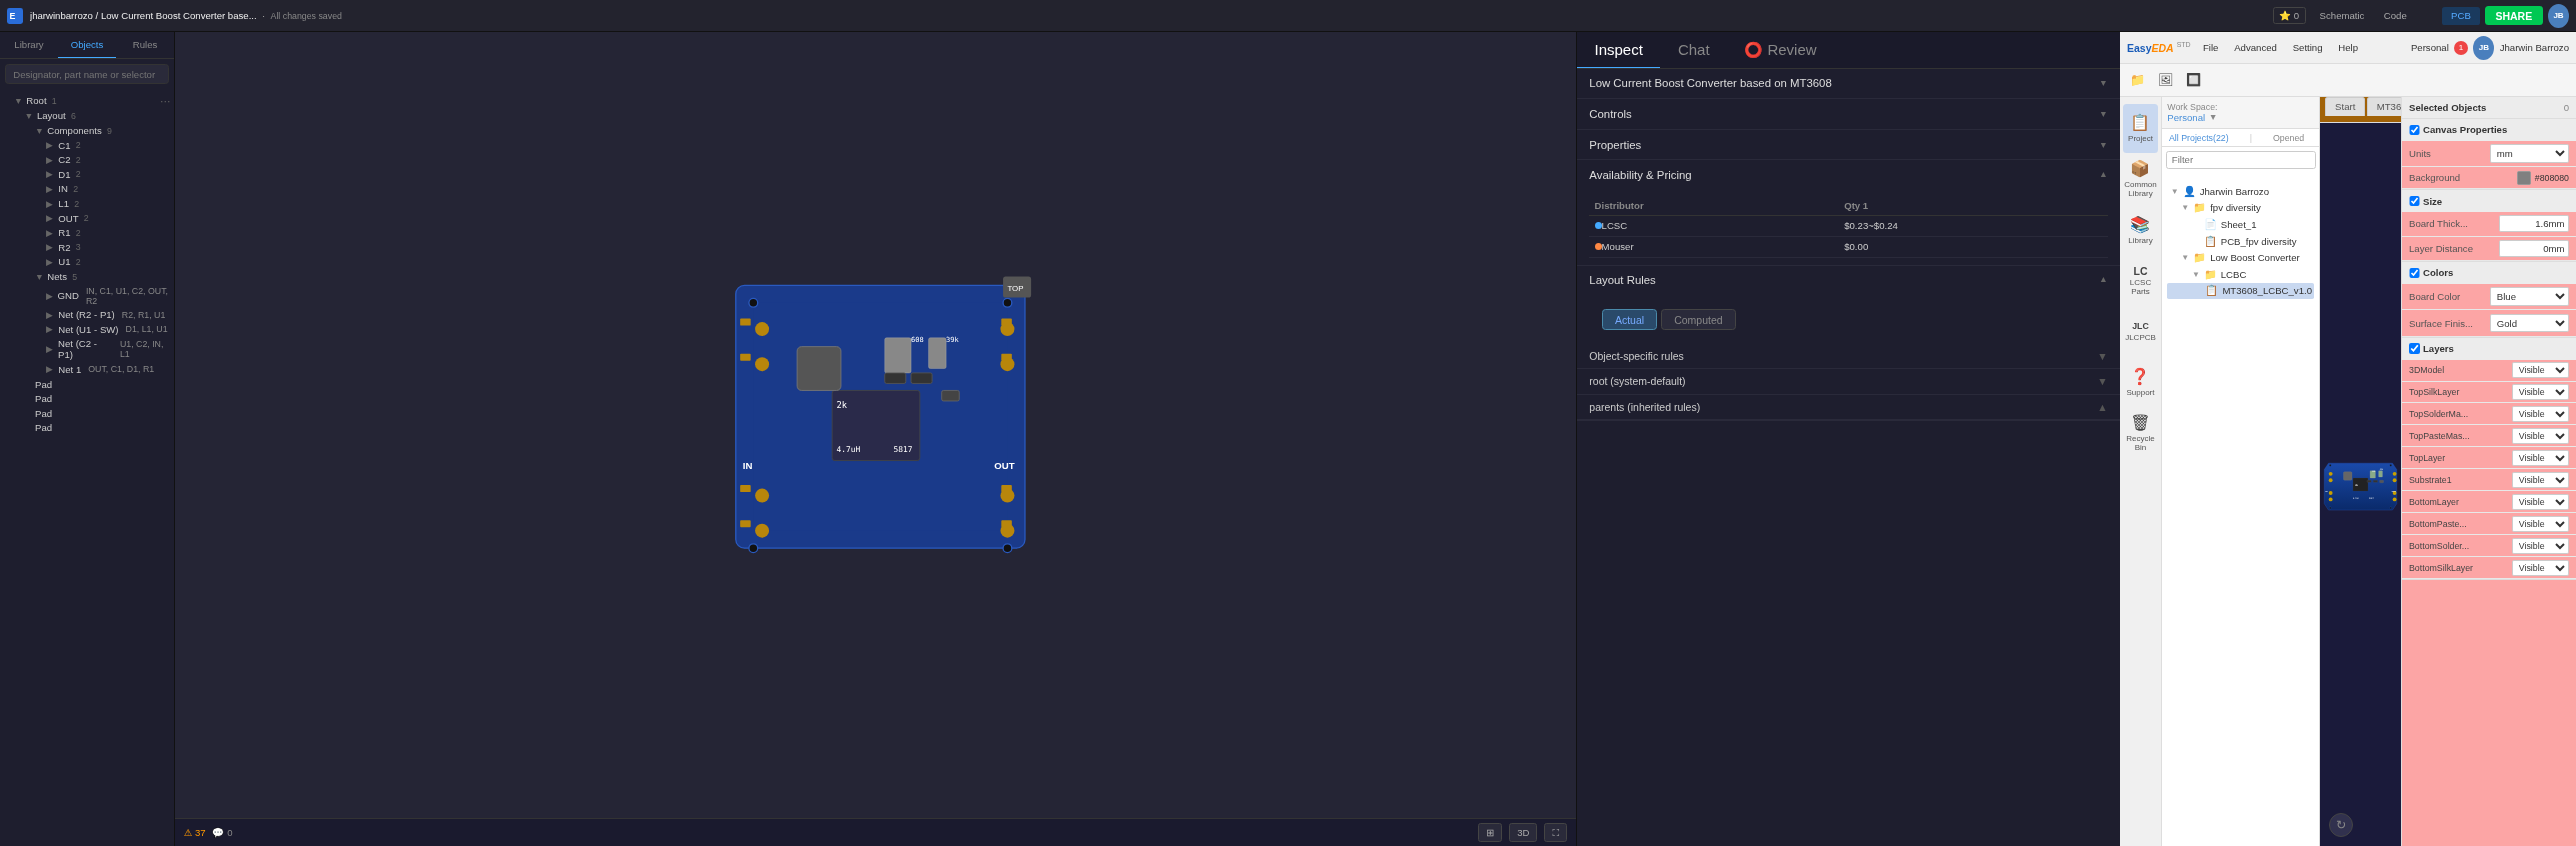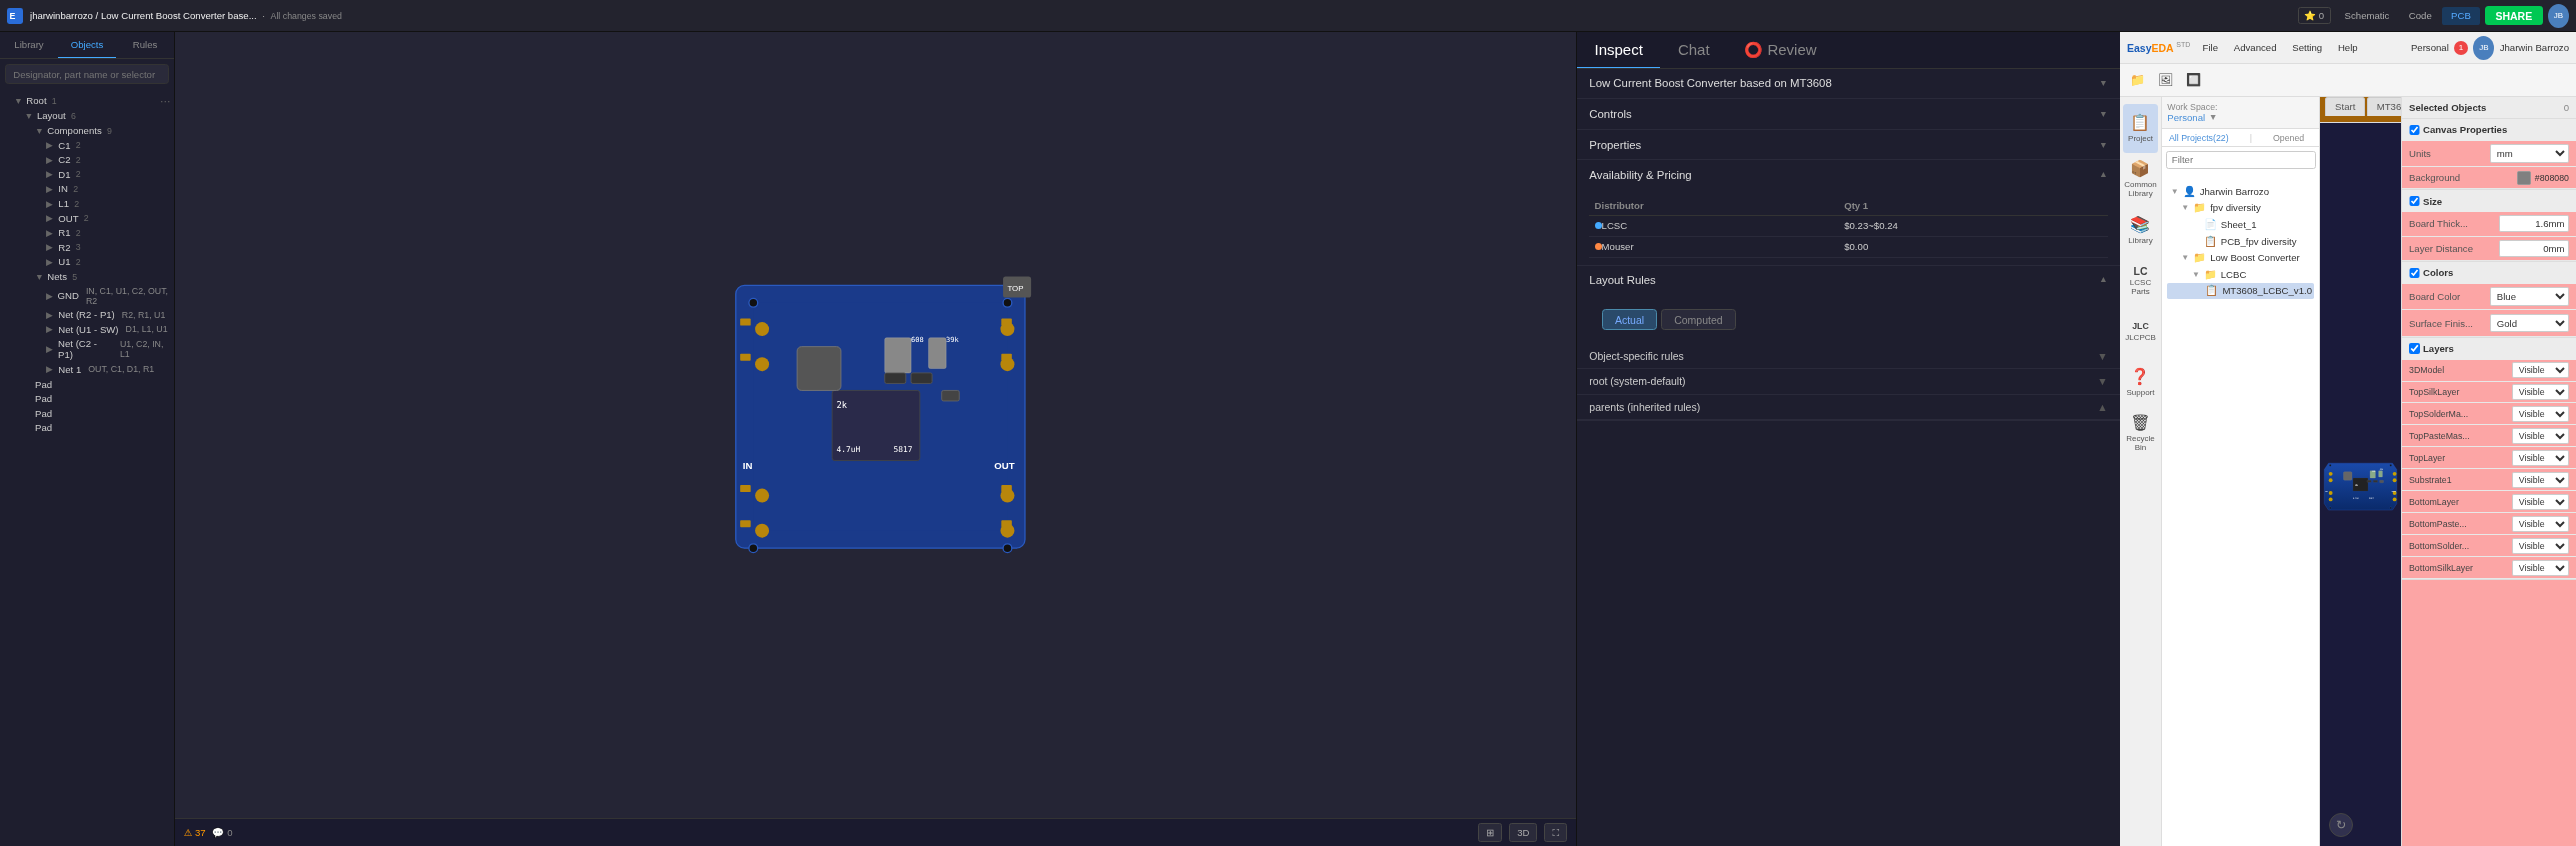--- a/index.html
+++ b/index.html
@@ -9,22 +9,22 @@
     .top-bar { display: flex; align-items: center; background: #23232e; height: 32px; padding: 0 7px; gap: 7px; border-bottom: 0.9px solid #111; flex-shrink: 0; }
     .top-bar-logo { display: flex; align-items: center; gap: 3.5px; color: #fff; font-size: 9.6px; }
     .top-bar-logo svg { width: 16px; height: 16px; }
     .top-bar-breadcrumb { color: #aaa; font-size: 9.6px; flex: 1; white-space: nowrap; overflow: hidden; text-overflow: ellipsis; }
     .top-bar-breadcrumb span { color: #eee; }
     .top-bar-actions { display: flex; align-items: center; gap: 5.3px; }
     .btn-star { background: none; border: 0.9px solid #444; border-radius: 2.6px; color: #aaa; padding: 1.8px 5.3px; cursor: pointer; font-size: 9.6px; }
     .btn-share { background: #00c853; border: none; border-radius: 3.5px; color: #fff; padding: 3.5px 10.5px; cursor: pointer; font-size: 10.5px; font-weight: 600; }
     .tab-bar-top { display: flex; gap: 1.8px; }
     .tab-top { padding: 3.5px 8.8px; border-radius: 2.6px; font-size: 9.6px; cursor: pointer; color: #aaa; }
-    .tab-top.active { color: #5af; background: #1a3a5e; }
-    .avatar { width: 21px; height: 24px; border-radius: 50%; background: #4a7fbd; display: flex; align-items: center; justify-content: center; color: #fff; font-size: 8px; }
+    .tab-top.active { color: #5af; background: #1a3a5e; margin-left: 25px; }
+    .avatar { width: 21px; height: 24px; border-radius: 50%; background: #4a7fbd; display: flex; align-items: center; justify-content: center; color: #fff; font-size: 8px; font-weight: bold; }
 
     
     .main { display: flex; flex: 1; overflow: hidden; }
 
     
     .left-panel { width: 175px; background: #1e1e2e; border-right: 0.9px solid #111; display: flex; flex-direction: column; flex-shrink: 0; }
     .left-tabs { display: flex; border-bottom: 0.9px solid #333; }
     .left-tab { flex: 1; text-align: center; padding: 7px 3.5px; font-size: 9.6px; cursor: pointer; color: #888; }
     .left-tab.active { color: #4af; border-bottom: 1.8px solid #4af; }
     .search-bar { padding: 5.3px; }
@@ -80,21 +80,21 @@
     .rule-tab:not(.active) { background: #2a2a3a; color: #888; border: 0.9px solid #444; }
 
     .rule-item { display: flex; align-items: center; justify-content: space-between; padding: 6.1px 12.3px; border-bottom: 0.9px solid #2a2a3a; cursor: pointer; }
     .rule-item-label { font-size: 10.5px; color: #ccc; }
     .rule-item-arrow { color: #555; }
 
     
     .easyeda-panel { width: 456px; background: #fff; display: flex; flex-direction: column; flex-shrink: 0; overflow: hidden; }
     .easyeda-top { display: flex; align-items: center; background: #f0f0f0; border-bottom: 0.9px solid #ddd; height: 32px; padding: 0 7px; gap: 5.3px; }
     .easyeda-logo { font-size: 10.5px; font-weight: 700; color: #1a5cb8; }
-    .easyeda-logo span { color: #f80; }
+    .easyeda-logo span { color: #f80; font-style: italic; }
     .easyeda-menu { display: flex; gap: 1.8px; }
     .easyeda-menu-item { padding: 2.6px 7px; font-size: 9.6px; color: #333; cursor: pointer; border-radius: 1.8px; }
     .easyeda-user { margin-left: auto; display: flex; align-items: center; gap: 5.3px; font-size: 9.6px; color: #333; }
 
     .easyeda-toolbar { display: flex; background: #f5f5f5; border-bottom: 0.9px solid #ddd; padding: 3.5px 5.3px; gap: 3.5px; }
     .easyeda-tool-btn { width: 24.6px; height: 24.6px; display: flex; align-items: center; justify-content: center; border: 0.9px solid transparent; border-radius: 2.6px; cursor: pointer; color: #444; font-size: 12.3px; }
 
     
     .easyeda-content { display: flex; flex: 1; overflow: hidden; }
 

